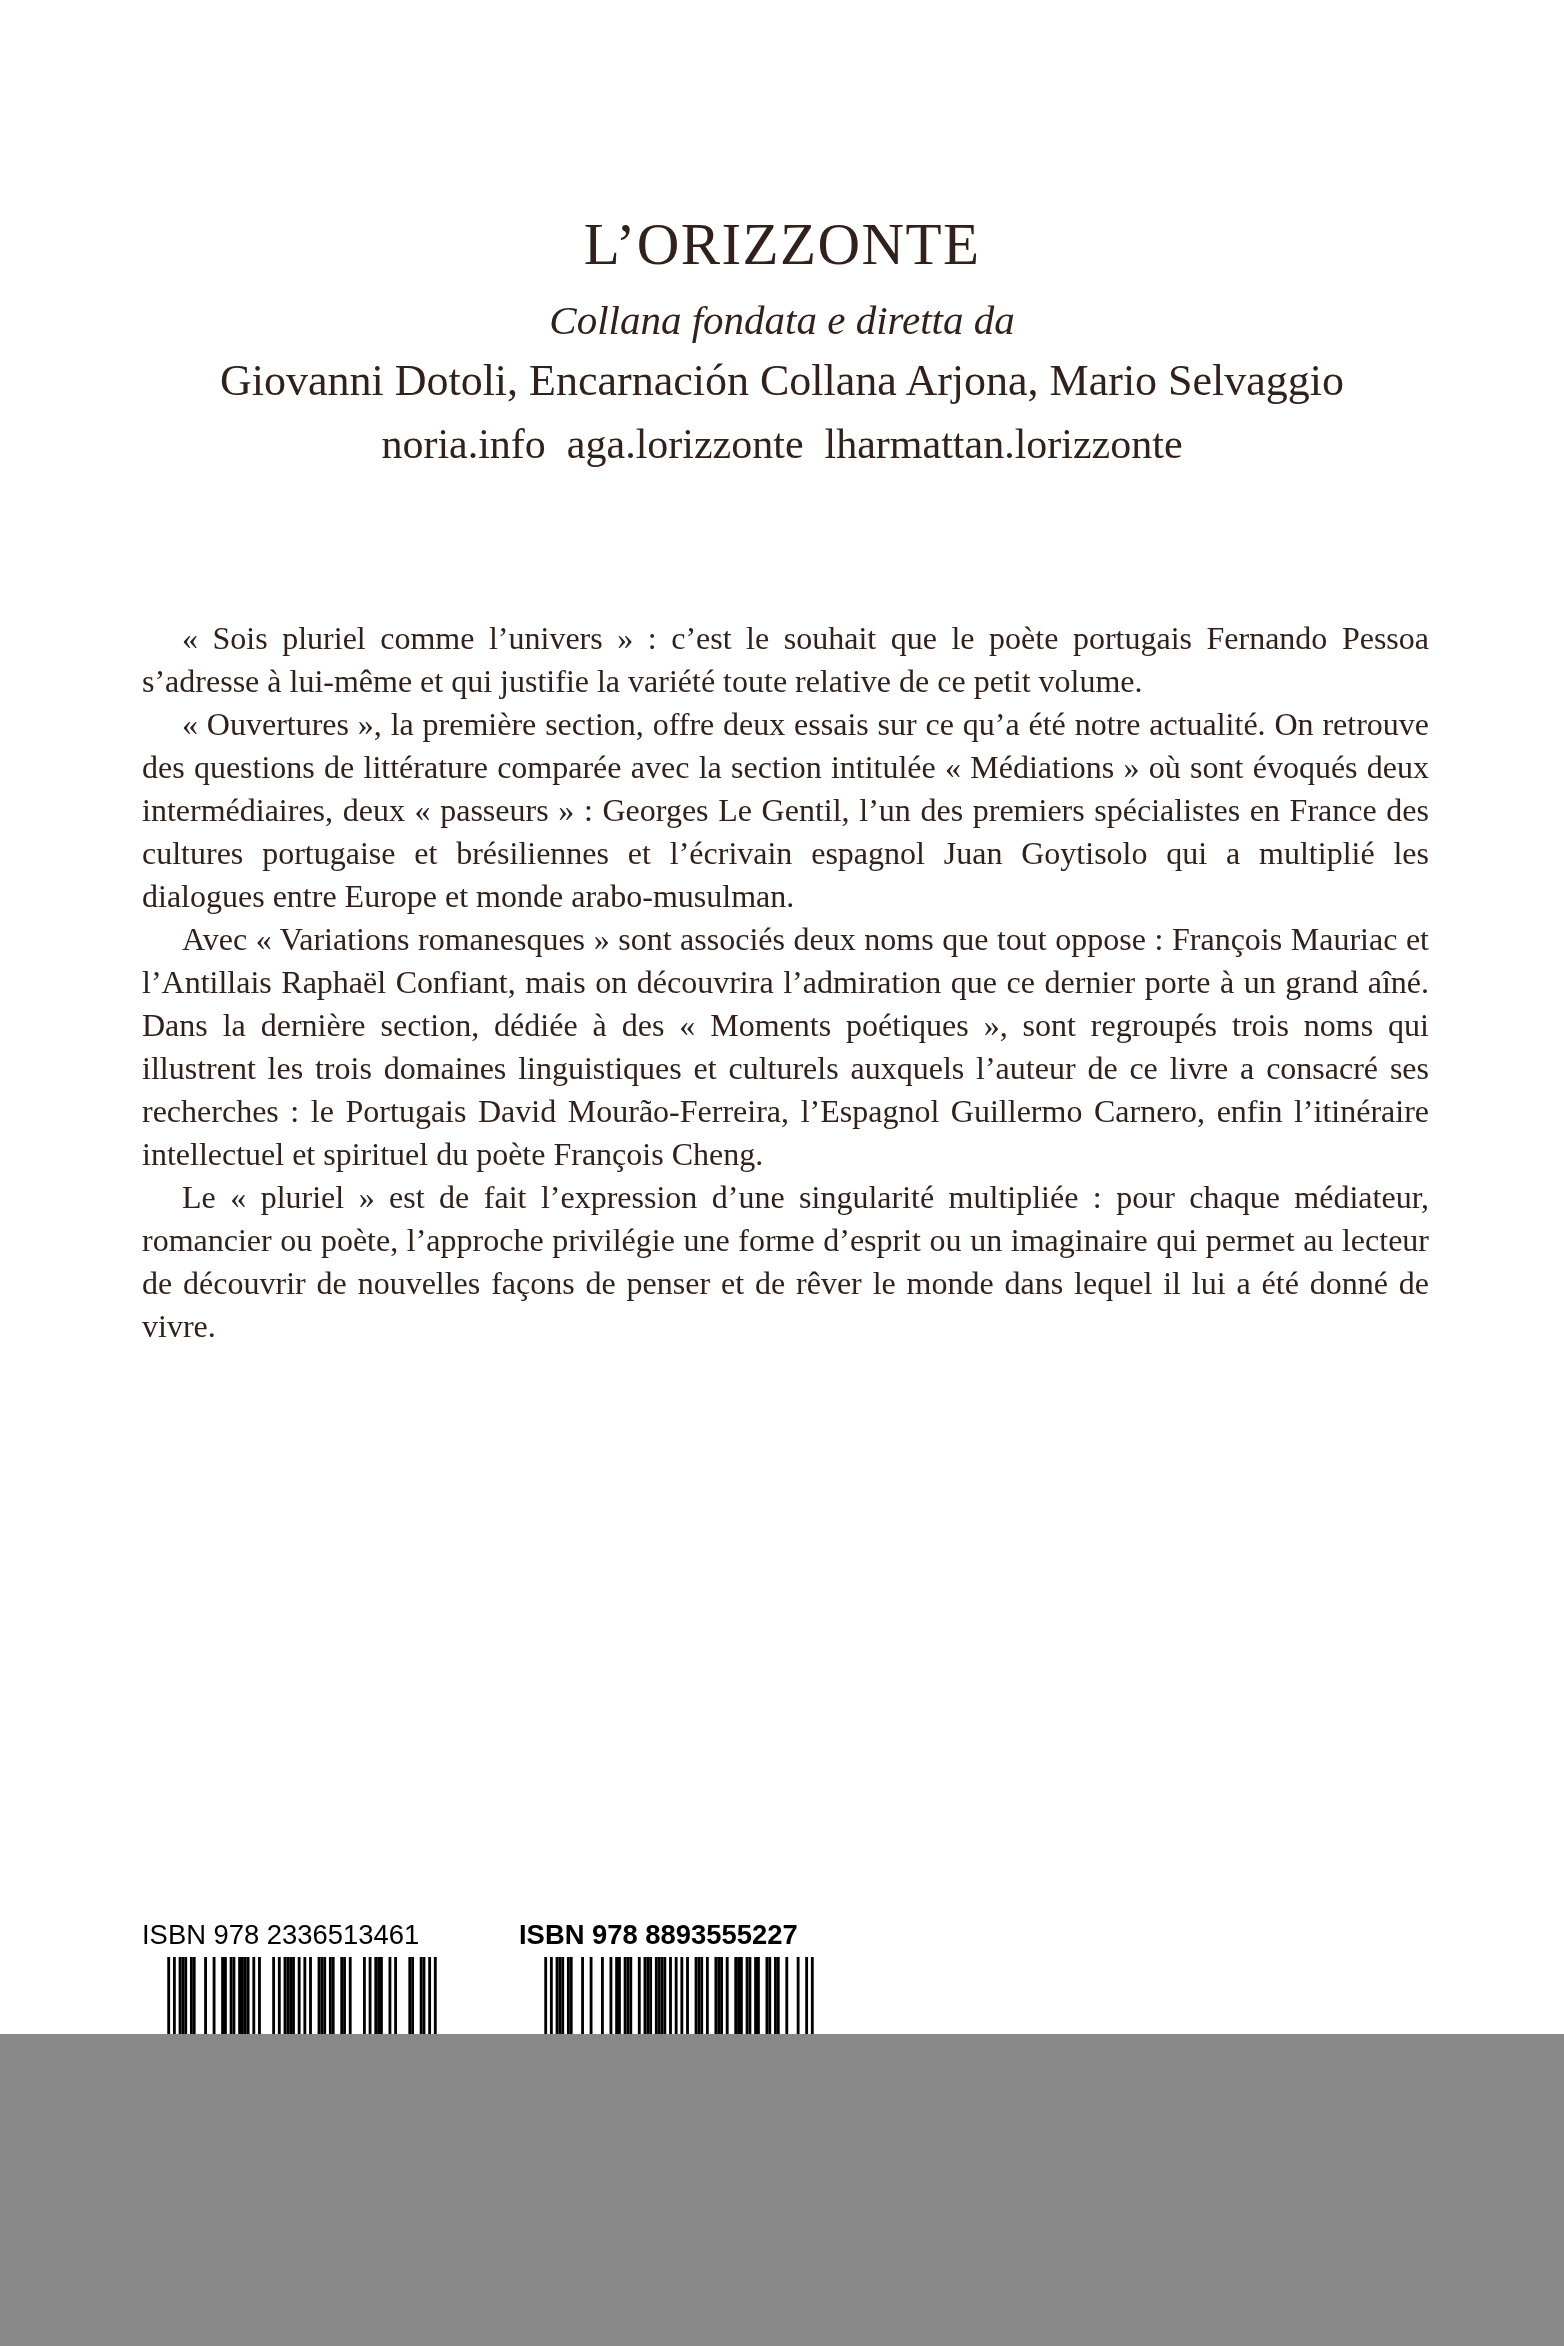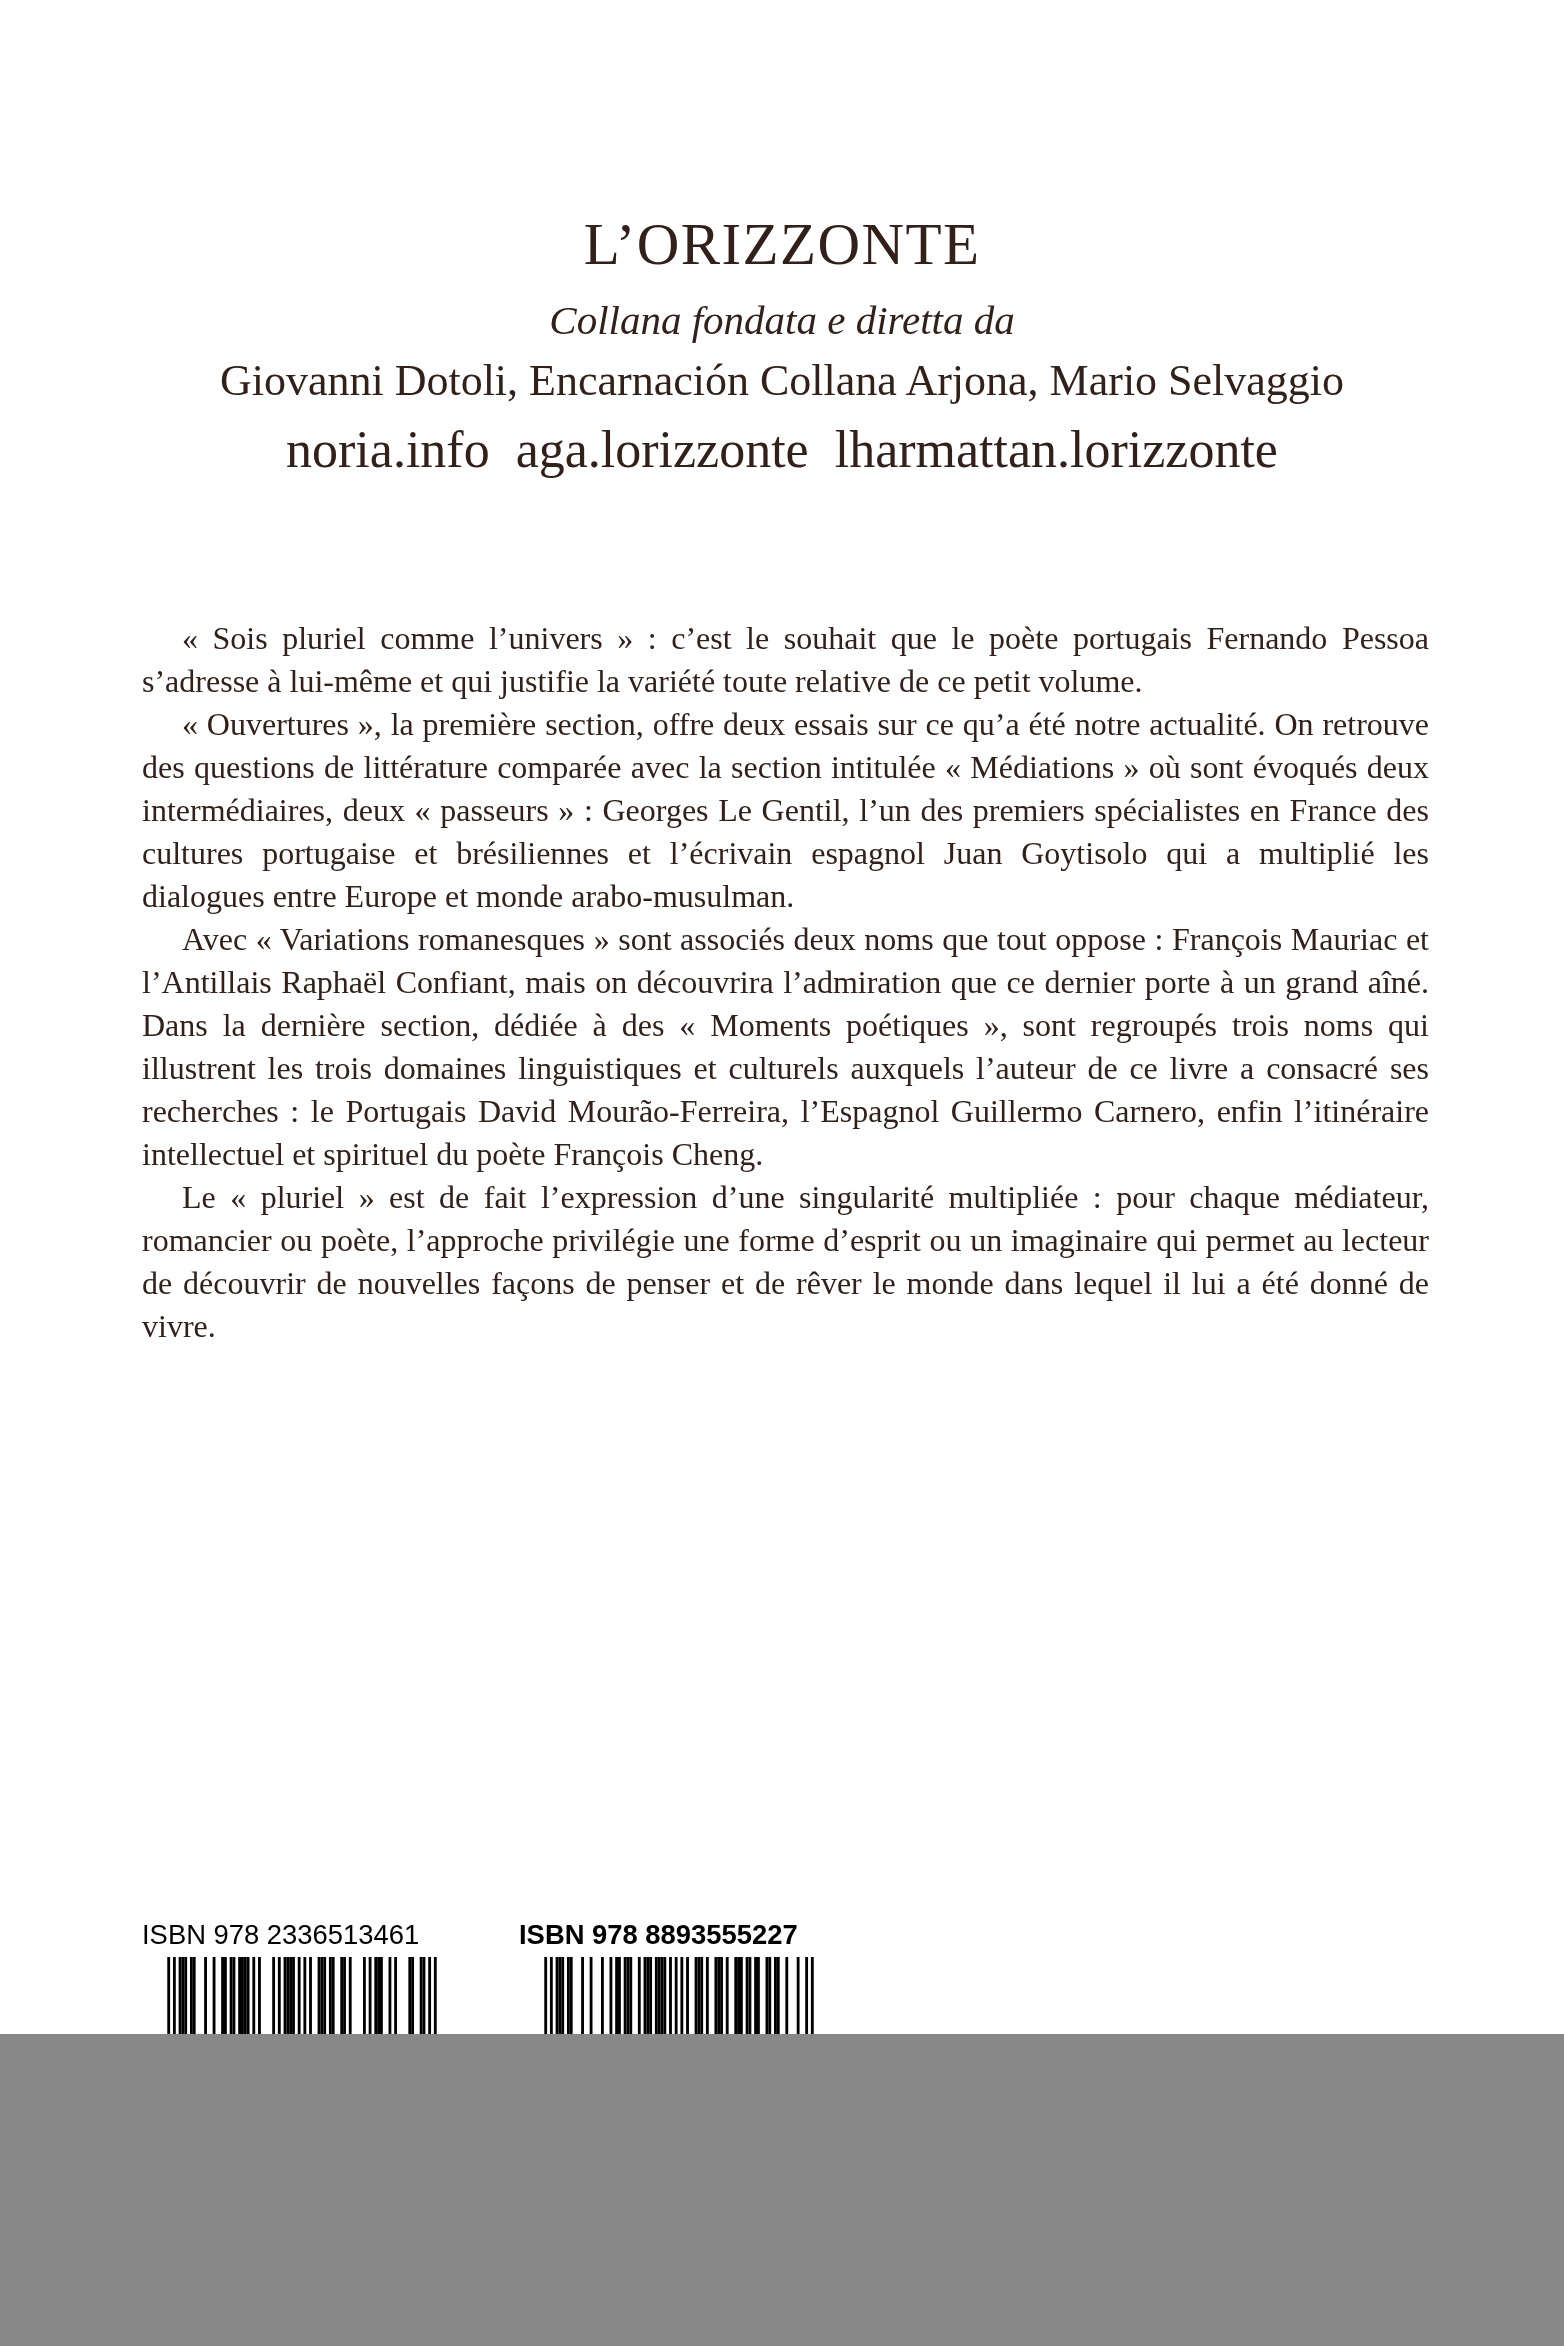--- a/index.html
+++ b/index.html
@@ -34,21 +34,21 @@
   .series-subtitle{
     font-style:italic;
     font-size:41px;
     margin-bottom:11.4px;
   }
   .series-directors{
     font-size:44px;
     margin-bottom:14px;
   }
   .series-links{
-    font-size:52px;
+    font-size:42px;
     white-space:pre;
   }
   
   .body-text{
     position:absolute;
     top:617px;
     left:142px;
     width:1287px;
   }
   .body-text p{

